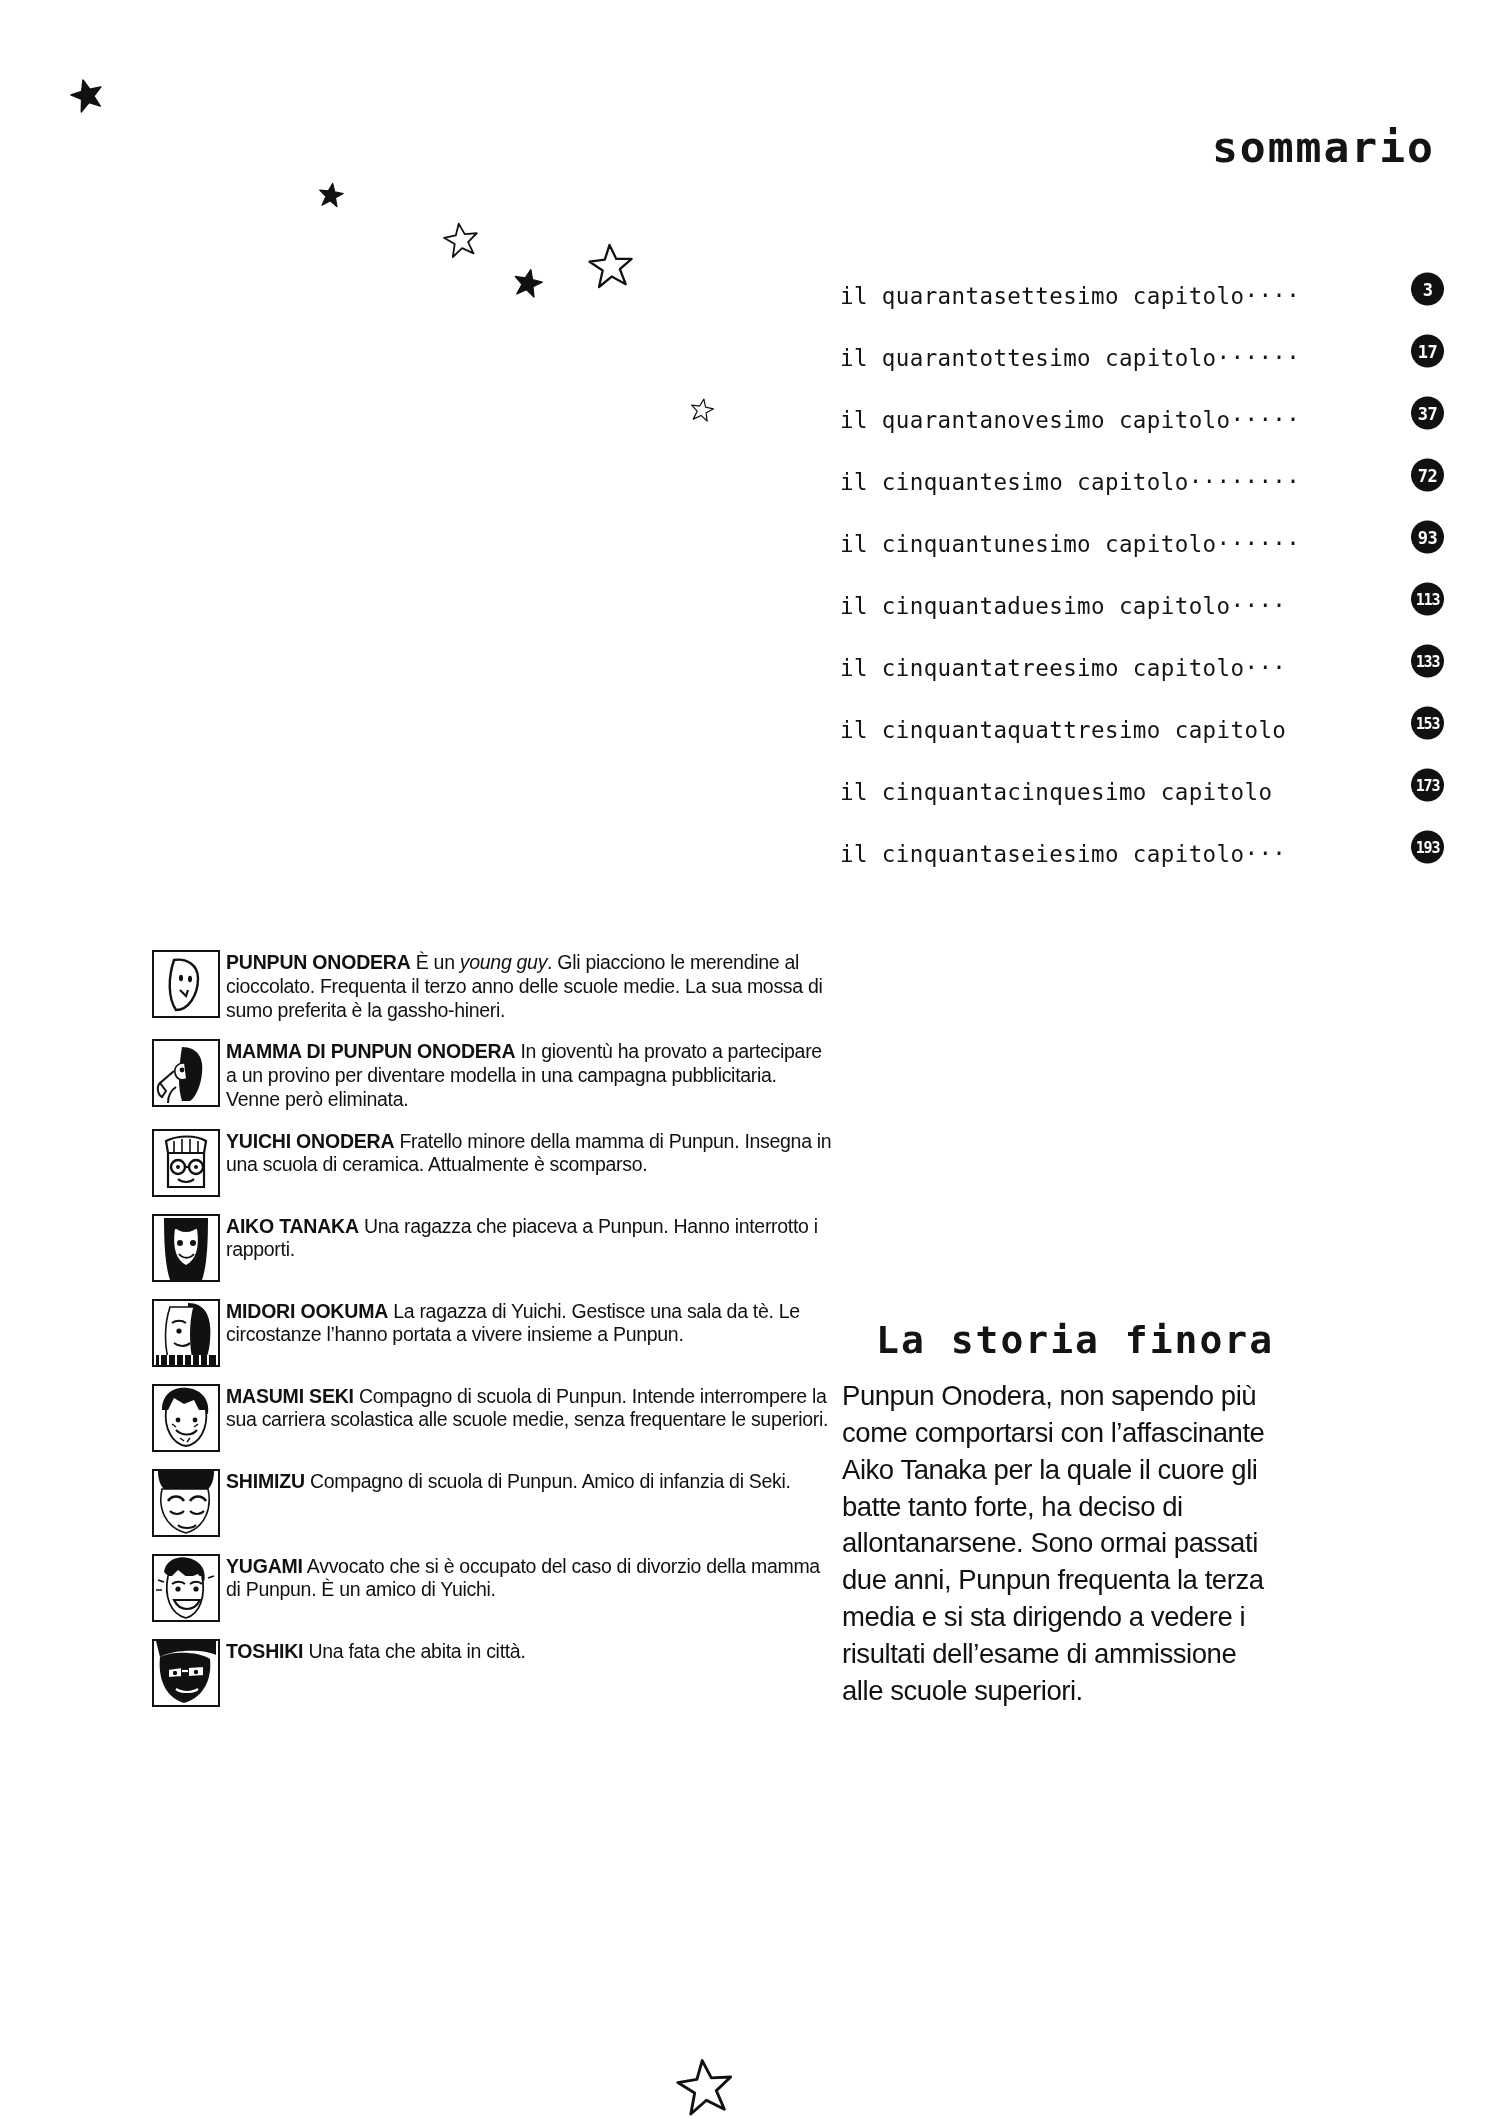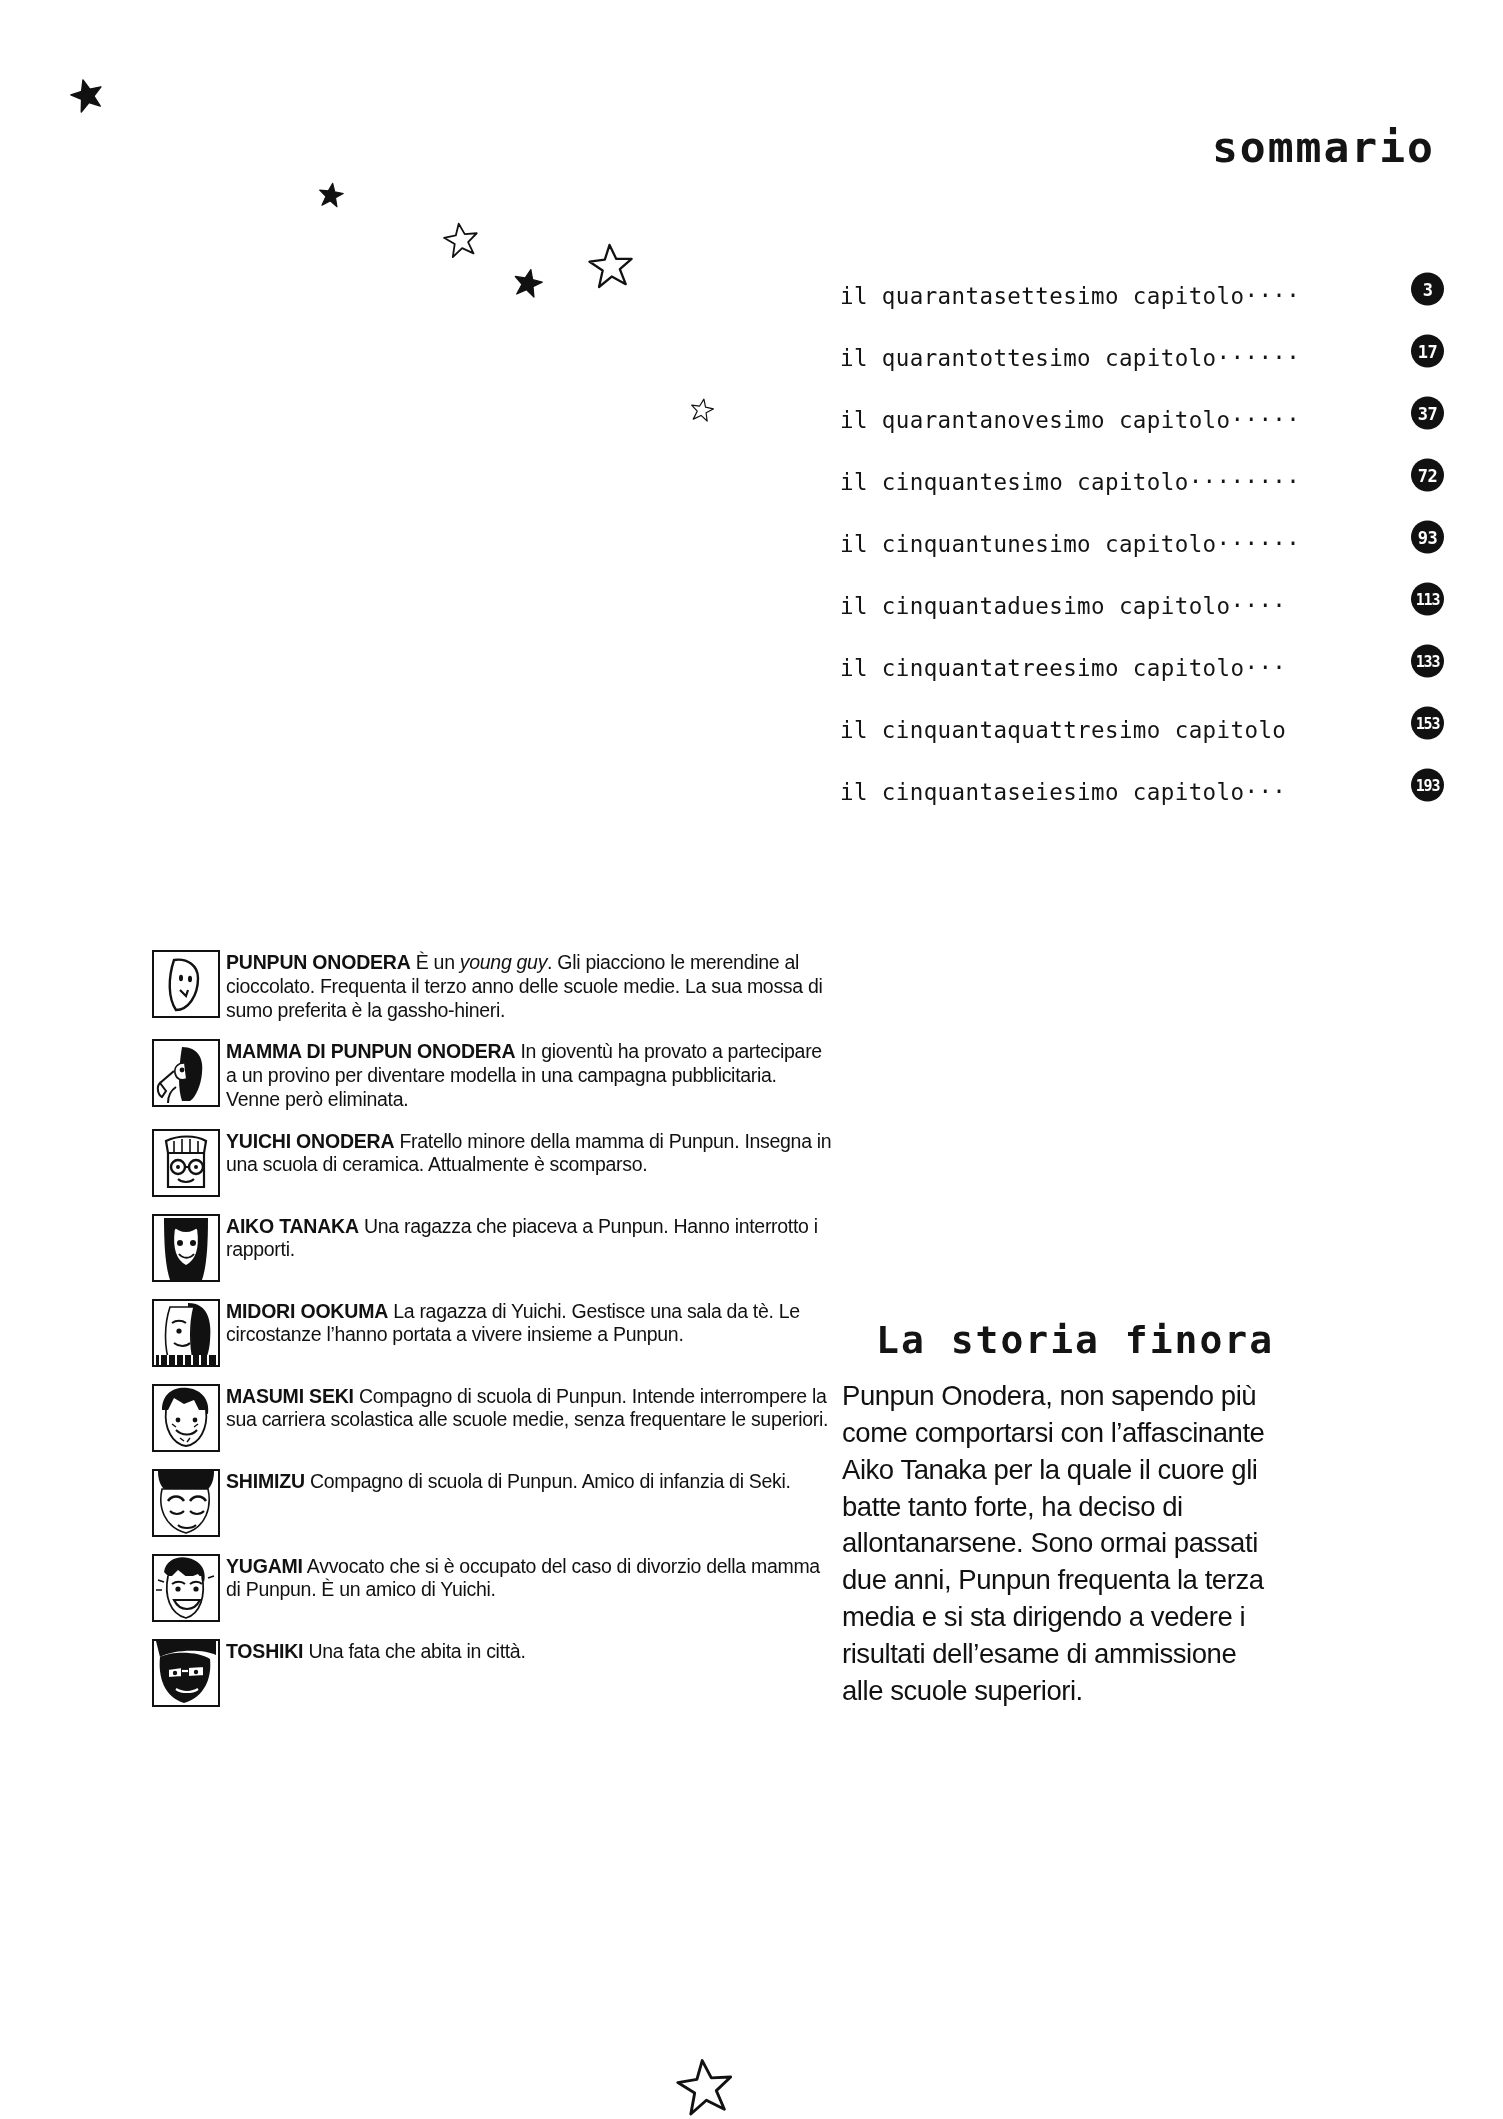--- a/index.html
+++ b/index.html
@@ -229,20 +229,25 @@
         <span class="toc-label">il cinquantatreesimo capitolo</span>
         <span class="toc-dots">...</span>
         <span class="toc-badge wide">133</span>
       </div>
       <div class="toc-row">
         <span class="toc-label">il cinquantaquattresimo capitolo</span>
         <span class="toc-dots"></span>
         <span class="toc-badge wide">153</span>
       </div>
       <div class="toc-row">
+        <span class="toc-label">il cinquantacinquesimo capitolo</span>
+        <span class="toc-dots"></span>
+        <span class="toc-badge wide">173</span>
+      </div>
+      <div class="toc-row">
         <span class="toc-label">il cinquantaseiesimo capitolo</span>
         <span class="toc-dots">...</span>
         <span class="toc-badge wide">193</span>
       </div>
     </div>
 
   <div class="characters" id="character-list">
       <div class="char-entry">
         <div class="char-portrait">
           <svg viewBox="0 0 64 64">

